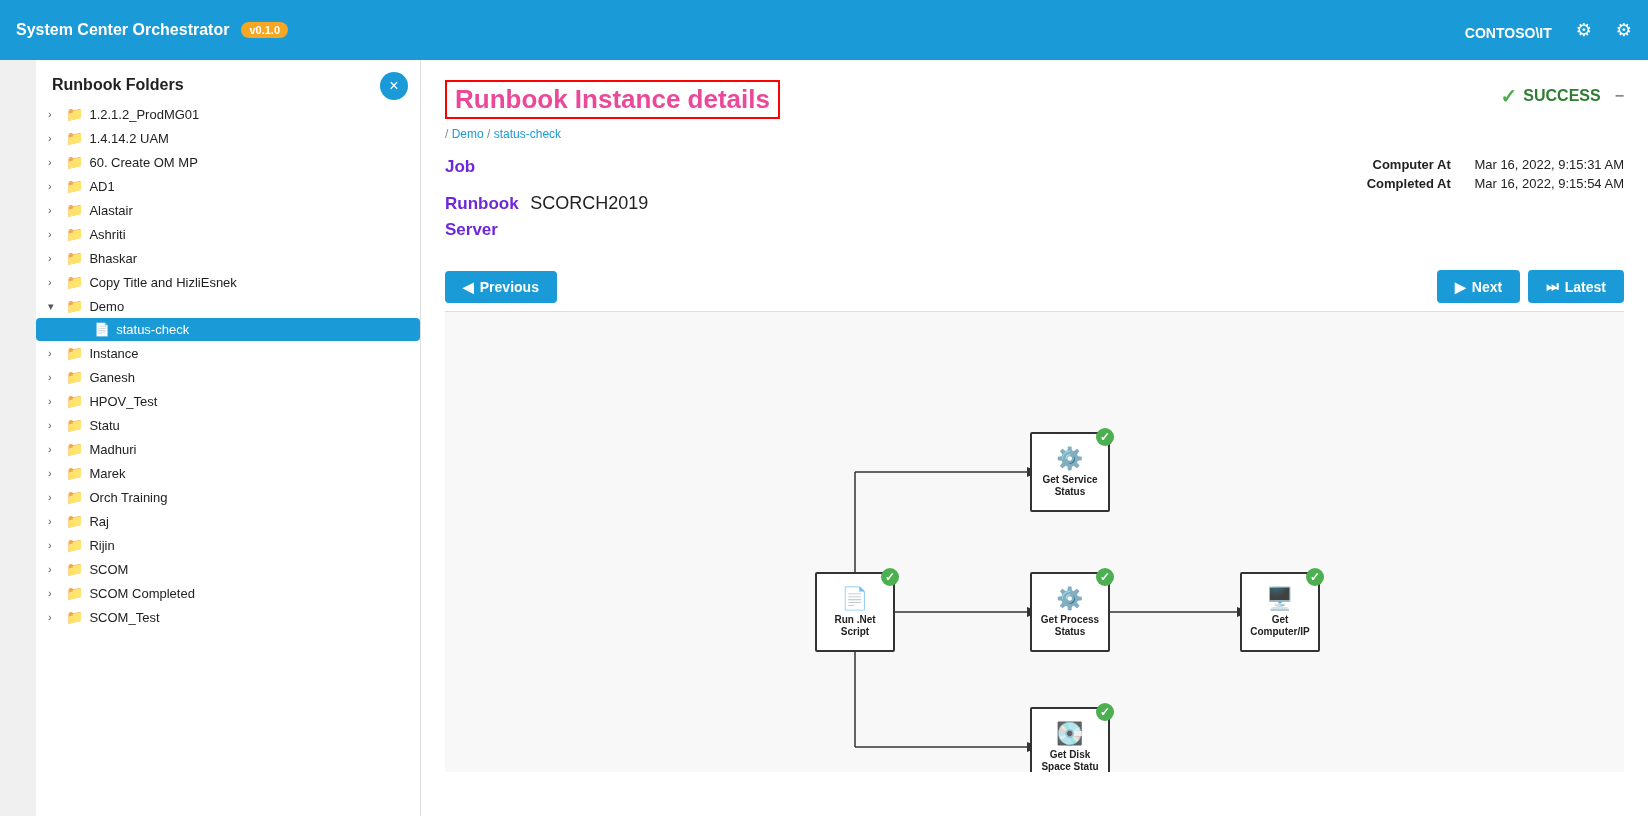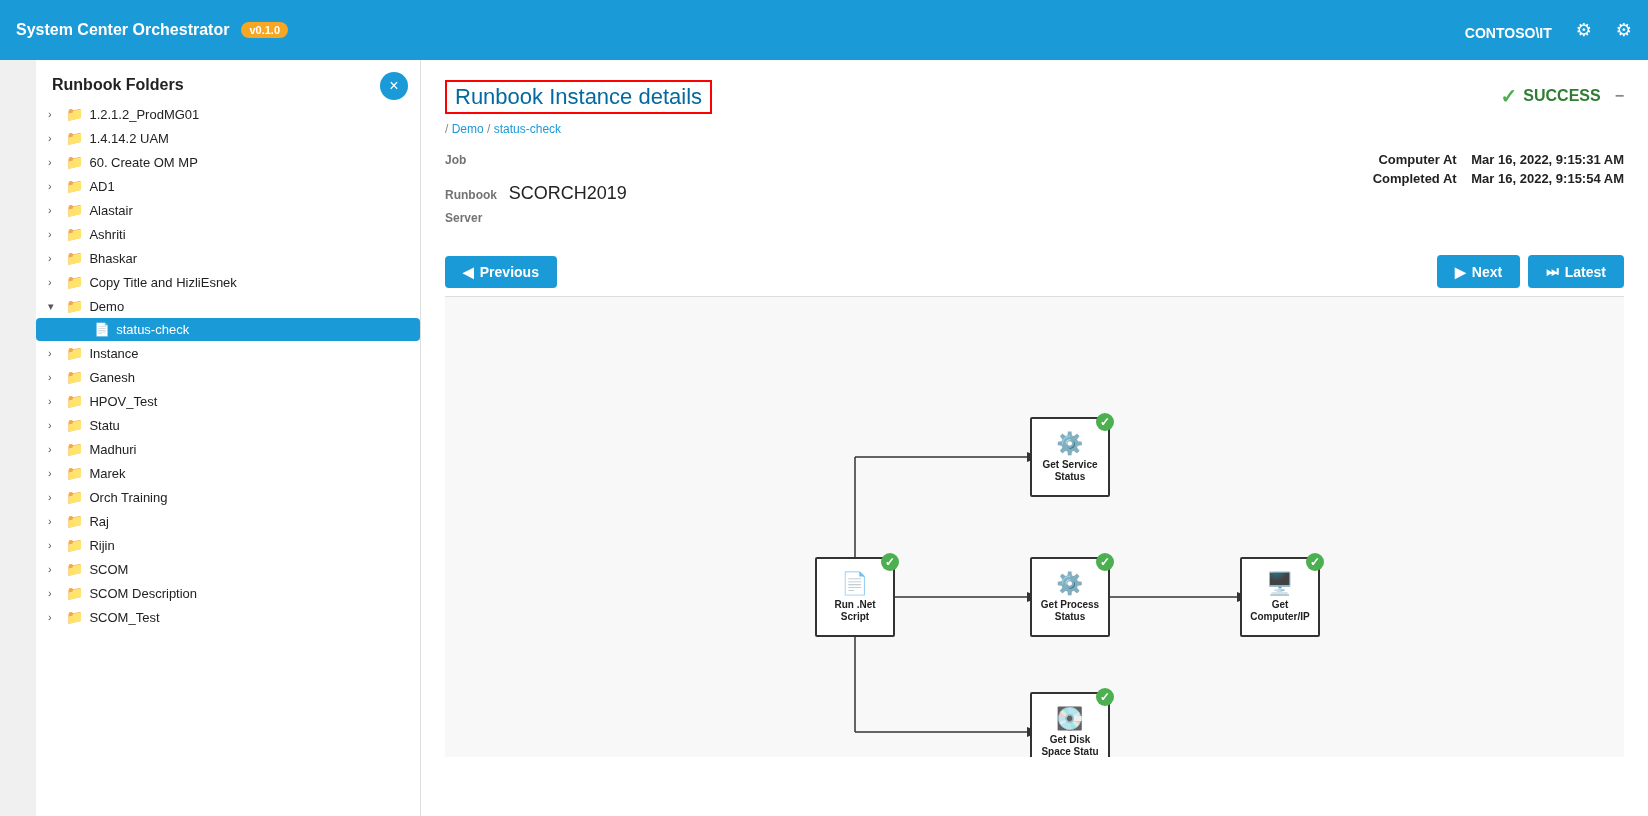--- a/index.html
+++ b/index.html
@@ -87,23 +87,23 @@
     .content-area {
       flex: 1;
       background: white;
       overflow-y: auto;
       padding: 0;
     }
     .content-inner { padding: 20px 24px; }
 
     
     .page-title {
-      font-size: 22px;
-      font-weight: 400;
-      color: #0369a1;
+      font-size: 26px;
+      font-weight: 700;
+      color: #ec4899;
       border: 2px solid red;
       display: inline-block;
       padding: 2px 8px;
       margin-bottom: 8px;
     }
     .success-badge {
       float: right;
       color: #2e7d32;
       font-size: 16px;
       font-weight: 700;
@@ -115,26 +115,26 @@
     .success-check { color: #4caf50; font-size: 20px; }
 
     
     .breadcrumb { color: #888; font-size: 12px; margin-bottom: 16px; }
     .breadcrumb a { color: #1a9ad7; text-decoration: none; }
 
     
     .info-section { display: flex; justify-content: space-between; align-items: flex-start; margin-bottom: 16px; }
     .info-left { }
     .info-row { margin-bottom: 6px; }
-    .info-label { font-weight: 700; color: #737373; font-size: 12px; }
+    .info-label { font-weight: 700; color: #6d28d9; font-size: 17px; }
     .info-value { color: #222; font-size: 18px; margin-left: 8px; }
     .info-right { text-align: right; }
     .info-right-row { margin-bottom: 4px; font-size: 13px; }
     .info-right-label { font-weight: 700; color: #222; }
-    .info-right-value { color: #222; margin-left: 11px; font-weight: bold; }
+    .info-right-value { color: #222; margin-left: 20px; }
 
     
     .nav-buttons {
       display: flex;
       justify-content: space-between;
       align-items: center;
       padding: 8px 0;
       border-bottom: 1px solid #ddd;
       margin-bottom: 0;
     }
@@ -323,21 +323,21 @@
           <span>Rijin</span>
         </div>
         <div class="tree-item">
           <span class="tree-chevron">›</span>
           <span class="tree-folder-icon">📁</span>
           <span>SCOM</span>
         </div>
         <div class="tree-item">
           <span class="tree-chevron">›</span>
           <span class="tree-folder-icon">📁</span>
-          <span>SCOM Description</span>
+          <span>SCOM Completed</span>
         </div>
         <div class="tree-item">
           <span class="tree-chevron">›</span>
           <span class="tree-folder-icon">📁</span>
           <span>SCOM_Test</span>
         </div>
       </div>
   </div>
 
   <div class="content-area">

